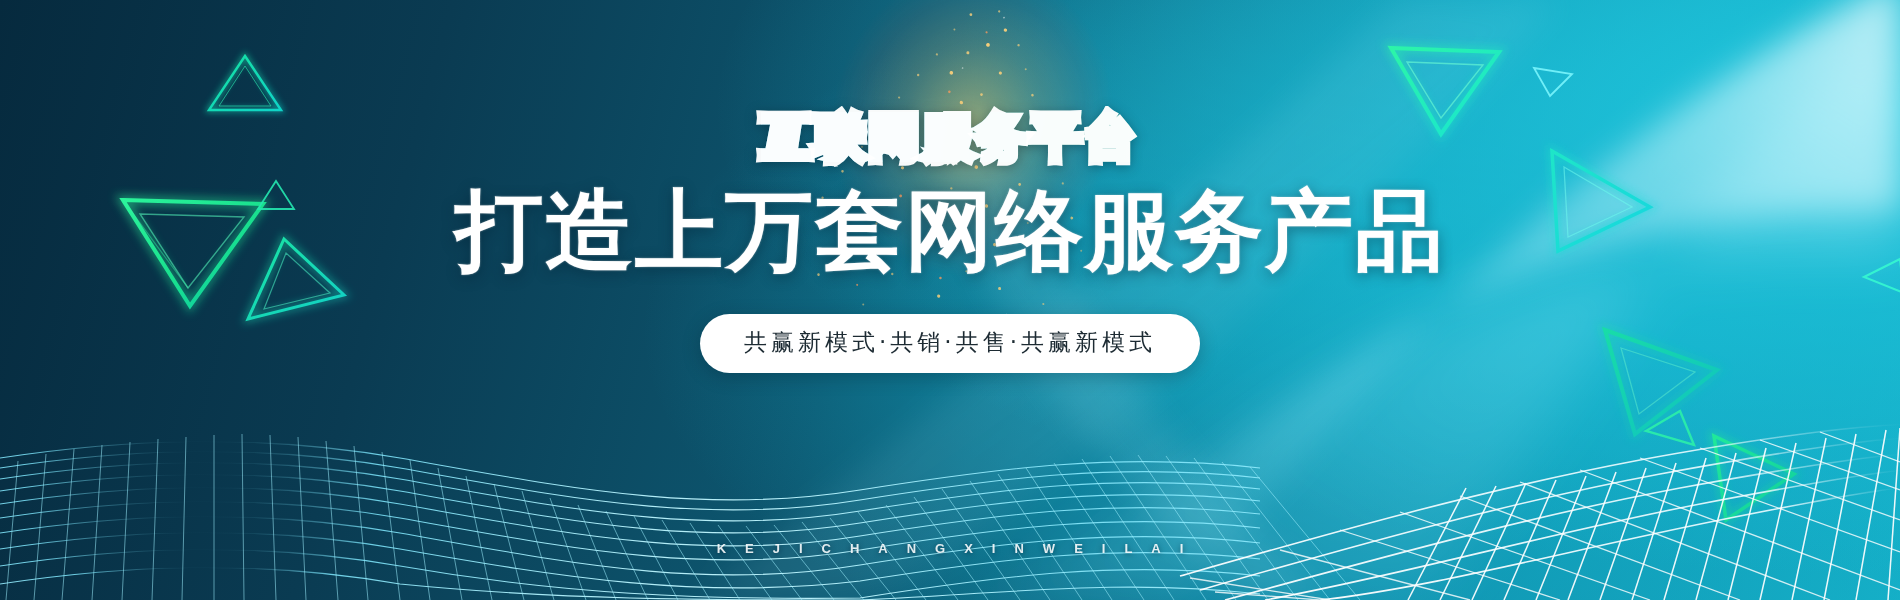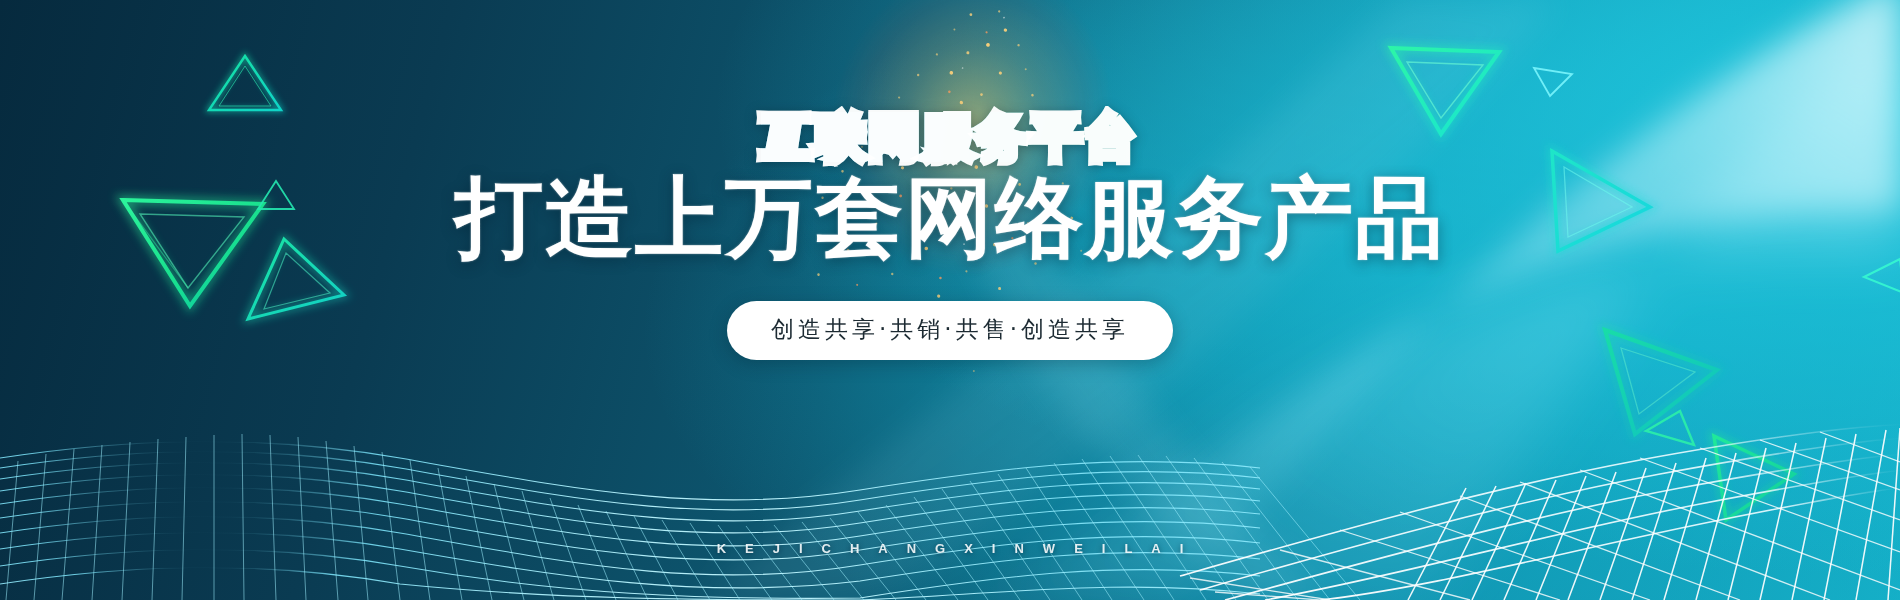--- a/index.html
+++ b/index.html
@@ -61,21 +61,21 @@
     line-height:1;
     background:linear-gradient(100deg,#63c2dd 0%,#5fc5d8 28%,#55bcc0 58%,#4fb79f 82%,#57bba6 100%);
     -webkit-background-clip:text; background-clip:text;
     color:transparent;
     -webkit-text-stroke:9px rgba(255,255,255,.97);
     paint-order:stroke fill;
     filter:drop-shadow(0 2px 6px rgba(0,20,35,.35));
   }
 
   .headline{
-    margin-top:8px;
+    margin-top:21px;
     font-family:"DejaVu Serif", serif;
     font-size:88px; font-weight:bold;
     letter-spacing:2px; line-height:1.08;
     color:#ffffff;
     text-shadow:0 3px 14px rgba(0,30,48,.45), 0 0 2px rgba(255,255,255,.6);
   }
 
   .pill{
     margin-top:36px;
     background:#ffffff;
@@ -481,19 +481,19 @@
         <path d="M1760,100 L1900,150"></path>
           <path d="M1820,92 L1900,122"></path>
       </g>
     </svg>
   </div>
 
   <div class="content">
     <div class="eyebrow">互联网服务平台</div>
     <div class="headline">打造上万套网络服务产品</div>
     <div class="pill">
-      <div class="pill-text">创造共享·共销·共售·创造共享</div>
+      <div class="pill-text">共赢新模式·共销·共售·共赢新模式</div>
     </div>
   </div>
 
   <div class="pinyin">KEJICHANGXINWEILAI</div>
 
 </div>
 
 </body></html>

